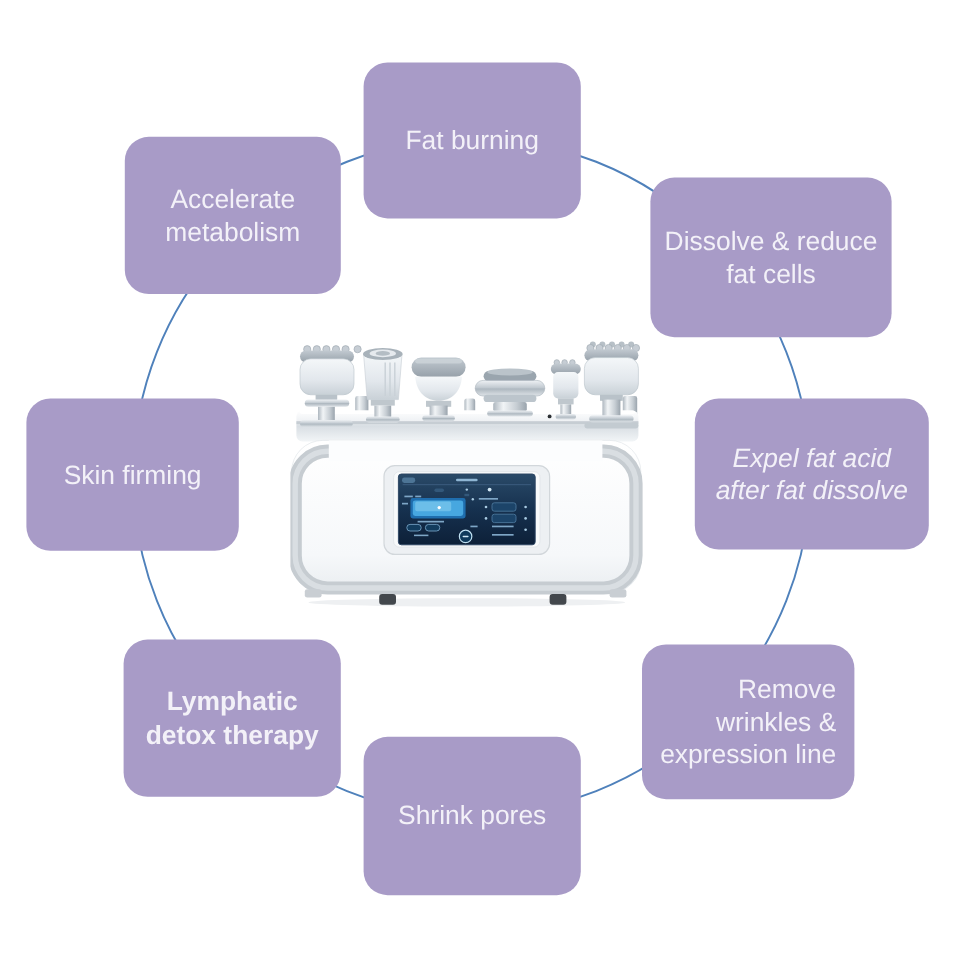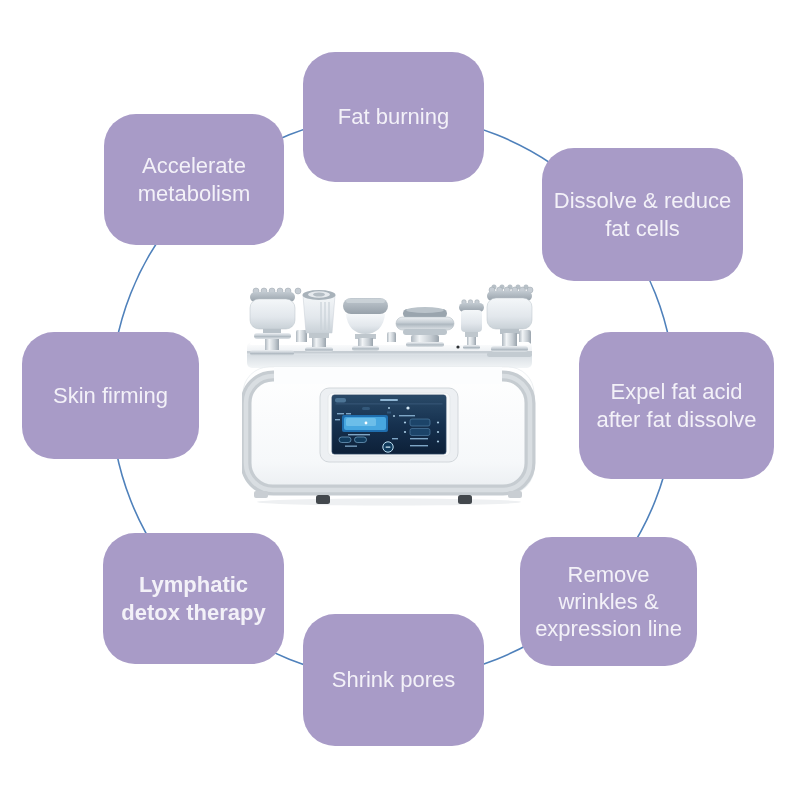--- a/index.html
+++ b/index.html
@@ -9,32 +9,32 @@
     --ring:#4f81bb;
   }
   *{margin:0;padding:0;box-sizing:border-box;}
   html,body{width:800px;height:800px;background:var(--bg);overflow:hidden;}
   body{font-family:"Liberation Sans",sans-serif;}
   .stage{position:relative;width:800px;height:800px;background:var(--bg);}
   .ring{position:absolute;left:0;top:0;z-index:1;}
   .node{
     position:absolute;z-index:2;
     background:var(--node-fill);
-    border-radius:32px;
+    border-radius:20px;
     display:flex;align-items:center;justify-content:center;
     color:var(--node-text);
     font-size:22px;line-height:1.24;text-align:center;
     padding:16px 10px;
   }
   .node-label{white-space:pre-line;}
   .node.bold .node-label{font-weight:bold;}
   .n0{left:303px;top:52px;width:181px;height:130px;}
   .n1{left:506px;top:148px;width:201px;height:133px;margin-left:36px;}
-  .n2{left:579px;top:332px;width:195px;height:147px;}
-  .n3{left:520px;top:537px;width:177px;height:129px;}
+  .n2{left:579px;top:332px;width:195px;height:126px;font-style:italic;}
+  .n3{left:535px;top:537px;width:177px;height:129px;text-align:right;}
   .n4{left:303px;top:614px;width:181px;height:132px;}
   .n5{left:103px;top:533px;width:181px;height:131px;}
   .n6{left:22px;top:332px;width:177px;height:127px;text-align:center;}
   .n7{left:104px;top:114px;width:180px;height:131px;}
   .machine{position:absolute;left:242px;top:272px;width:300px;height:234px;z-index:2;}
 </style>
 </head>
 <body>
 
 <div class="stage">

